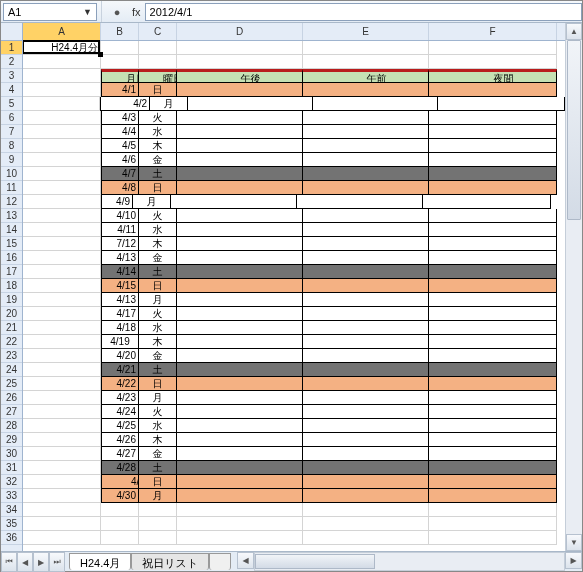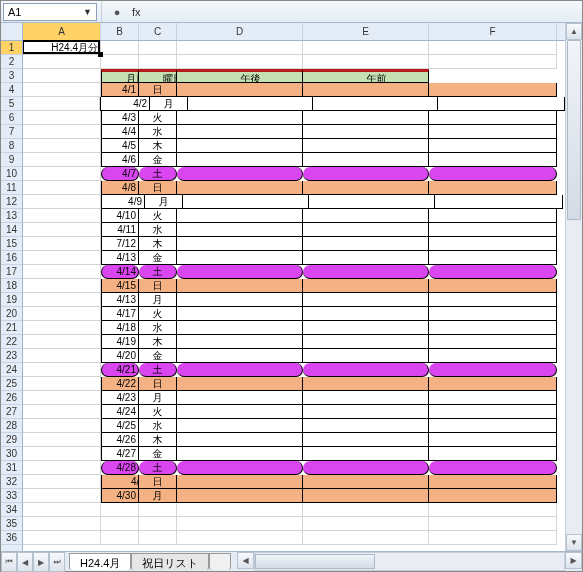--- a/index.html
+++ b/index.html
@@ -30,21 +30,21 @@
 .row { display: flex; height: 14px; }
 .cell { border-right: 1px solid #d4d4d4; border-bottom: 1px solid #d4d4d4; font-size: 10px; padding: 0 2px; line-height: 13px; overflow: hidden; white-space: nowrap; }
 .cell.ralign { text-align: right; }
 .cell.calign { text-align: center; }
 .cell.tbl { border-right: 1px solid #000; border-bottom: 1px solid #000; }
 .cell.tleft { border-left: 1px solid #000; }
 .cell.ttop { border-top: 3px solid #b91c1c; padding-left: 24px; }
 
 .hdr-green { background: #c5e0b3; }
 .fill-orange { background: #f4b183; }
-.fill-yellow { background: #d946ef; border-radius: 7px; }
+.fill-yellow { background: #737373; }
 
 .active-cell { position: absolute; border: 2px solid #000; pointer-events: none; z-index: 5; }
 .fill-handle { position: absolute; width: 5px; height: 5px; background: #000; z-index: 6; }
 
 .scrollbar-v { width: 17px; background: #e9edf3; border-left: 1px solid #c5ced9; display: flex; flex-direction: column; }
 .sb-btn { height: 17px; background: linear-gradient(#f7f9fc,#dce3ec); border: 1px solid #b6c1cf; display: flex; align-items: center; justify-content: center; font-size: 8px; color: #555; }
 .sb-track-v { flex: 1; position: relative; }
 .sb-thumb-v { position: absolute; left: 1px; right: 1px; top: 0; height: 180px; background: linear-gradient(#f1f4f8,#d3dbe6); border: 1px solid #aeb9c8; border-radius: 1px; }
 
 .tabs-bar { height: 20px; display: flex; background: #e4ecf5; border-top: 1px solid #a9b8c9; }
@@ -67,20 +67,23 @@
   <div class="formula-bar">
     <div class="name-box">
       <span>A1</span>
       <span class="dd">▼</span>
     </div>
     <div class="fb-sep"></div>
     <div class="fb-icons">
       <span>●</span>
     </div>
     <span class="fx">fx</span>
+    <div class="formula-input">
+      <span>2012/4/1</span>
+    </div>
   </div>
 
   <div class="grid-wrap">
     <div class="rowhdr-col">
       <div class="corner"></div>
       <div id="rowhdrs">
           <div class="rowhdr sel">1</div>
           <div class="rowhdr">2</div>
           <div class="rowhdr">3</div>
           <div class="rowhdr">4</div>
@@ -145,20 +148,21 @@
             <div class="cell " style="width: 126px;"></div>
             <div class="cell " style="width: 126px;"></div>
             <div class="cell " style="width: 128px;"></div>
           </div>
           <div class="row">
             <div class="cell " style="width: 78px;"></div>
             <div class="cell calign hdr-green tbl tleft ttop" style="width: 38px;">月日</div>
             <div class="cell calign hdr-green tbl ttop" style="width: 38px;">曜日</div>
             <div class="cell calign hdr-green tbl ttop" style="width: 126px;">午後</div>
             <div class="cell calign hdr-green tbl ttop" style="width: 126px;">午前</div>
+            <div class="cell calign hdr-green tbl ttop" style="width: 128px;">夜間</div>
           </div>
           <div class="row">
             <div class="cell " style="width: 78px;"></div>
             <div class="cell ralign tbl tleft fill-orange" style="width: 38px;">4/1</div>
             <div class="cell calign tbl fill-orange" style="width: 38px;">日</div>
             <div class="cell tbl fill-orange" style="width: 126px;"></div>
             <div class="cell tbl fill-orange" style="width: 126px;"></div>
             <div class="cell tbl fill-orange" style="width: 128px;"></div>
           </div>
           <div class="row">
@@ -212,21 +216,21 @@
           <div class="row">
             <div class="cell " style="width: 78px;"></div>
             <div class="cell ralign tbl tleft fill-orange" style="width: 38px;">4/8</div>
             <div class="cell calign tbl fill-orange" style="width: 38px;">日</div>
             <div class="cell tbl fill-orange" style="width: 126px;"></div>
             <div class="cell tbl fill-orange" style="width: 126px;"></div>
             <div class="cell tbl fill-orange" style="width: 128px;"></div>
           </div>
           <div class="row">
             <div class="cell " style="width: 78px;"></div>
-            <div class="cell ralign tbl tleft " style="width: 44px;">4/9</div>
+            <div class="cell ralign tbl tleft " style="width: 32px;">4/9</div>
             <div class="cell calign tbl " style="width: 38px;">月</div>
             <div class="cell tbl " style="width: 126px;"></div>
             <div class="cell tbl " style="width: 126px;"></div>
             <div class="cell tbl " style="width: 128px;"></div>
           </div>
           <div class="row">
             <div class="cell " style="width: 78px;"></div>
             <div class="cell ralign tbl tleft " style="width: 38px;">4/10</div>
             <div class="cell calign tbl " style="width: 38px;">火</div>
             <div class="cell tbl " style="width: 126px;"></div>
@@ -292,21 +296,21 @@
           <div class="row">
             <div class="cell " style="width: 78px;"></div>
             <div class="cell ralign tbl tleft " style="width: 38px;">4/18</div>
             <div class="cell calign tbl " style="width: 38px;">水</div>
             <div class="cell tbl " style="width: 126px;"></div>
             <div class="cell tbl " style="width: 126px;"></div>
             <div class="cell tbl " style="width: 128px;"></div>
           </div>
           <div class="row">
             <div class="cell " style="width: 78px;"></div>
-            <div class="cell ralign tbl tleft " style="width: 38px;">4/19</div>
+            <div class="cell ralign tbl tleft " style="width: 38px; text-align: center;">4/19</div>
             <div class="cell calign tbl " style="width: 38px;">木</div>
             <div class="cell tbl " style="width: 126px;"></div>
             <div class="cell tbl " style="width: 126px;"></div>
             <div class="cell tbl " style="width: 128px;"></div>
           </div>
           <div class="row">
             <div class="cell " style="width: 78px;"></div>
             <div class="cell ralign tbl tleft " style="width: 38px;">4/20</div>
             <div class="cell calign tbl " style="width: 38px;">金</div>
             <div class="cell tbl " style="width: 126px;"></div>

